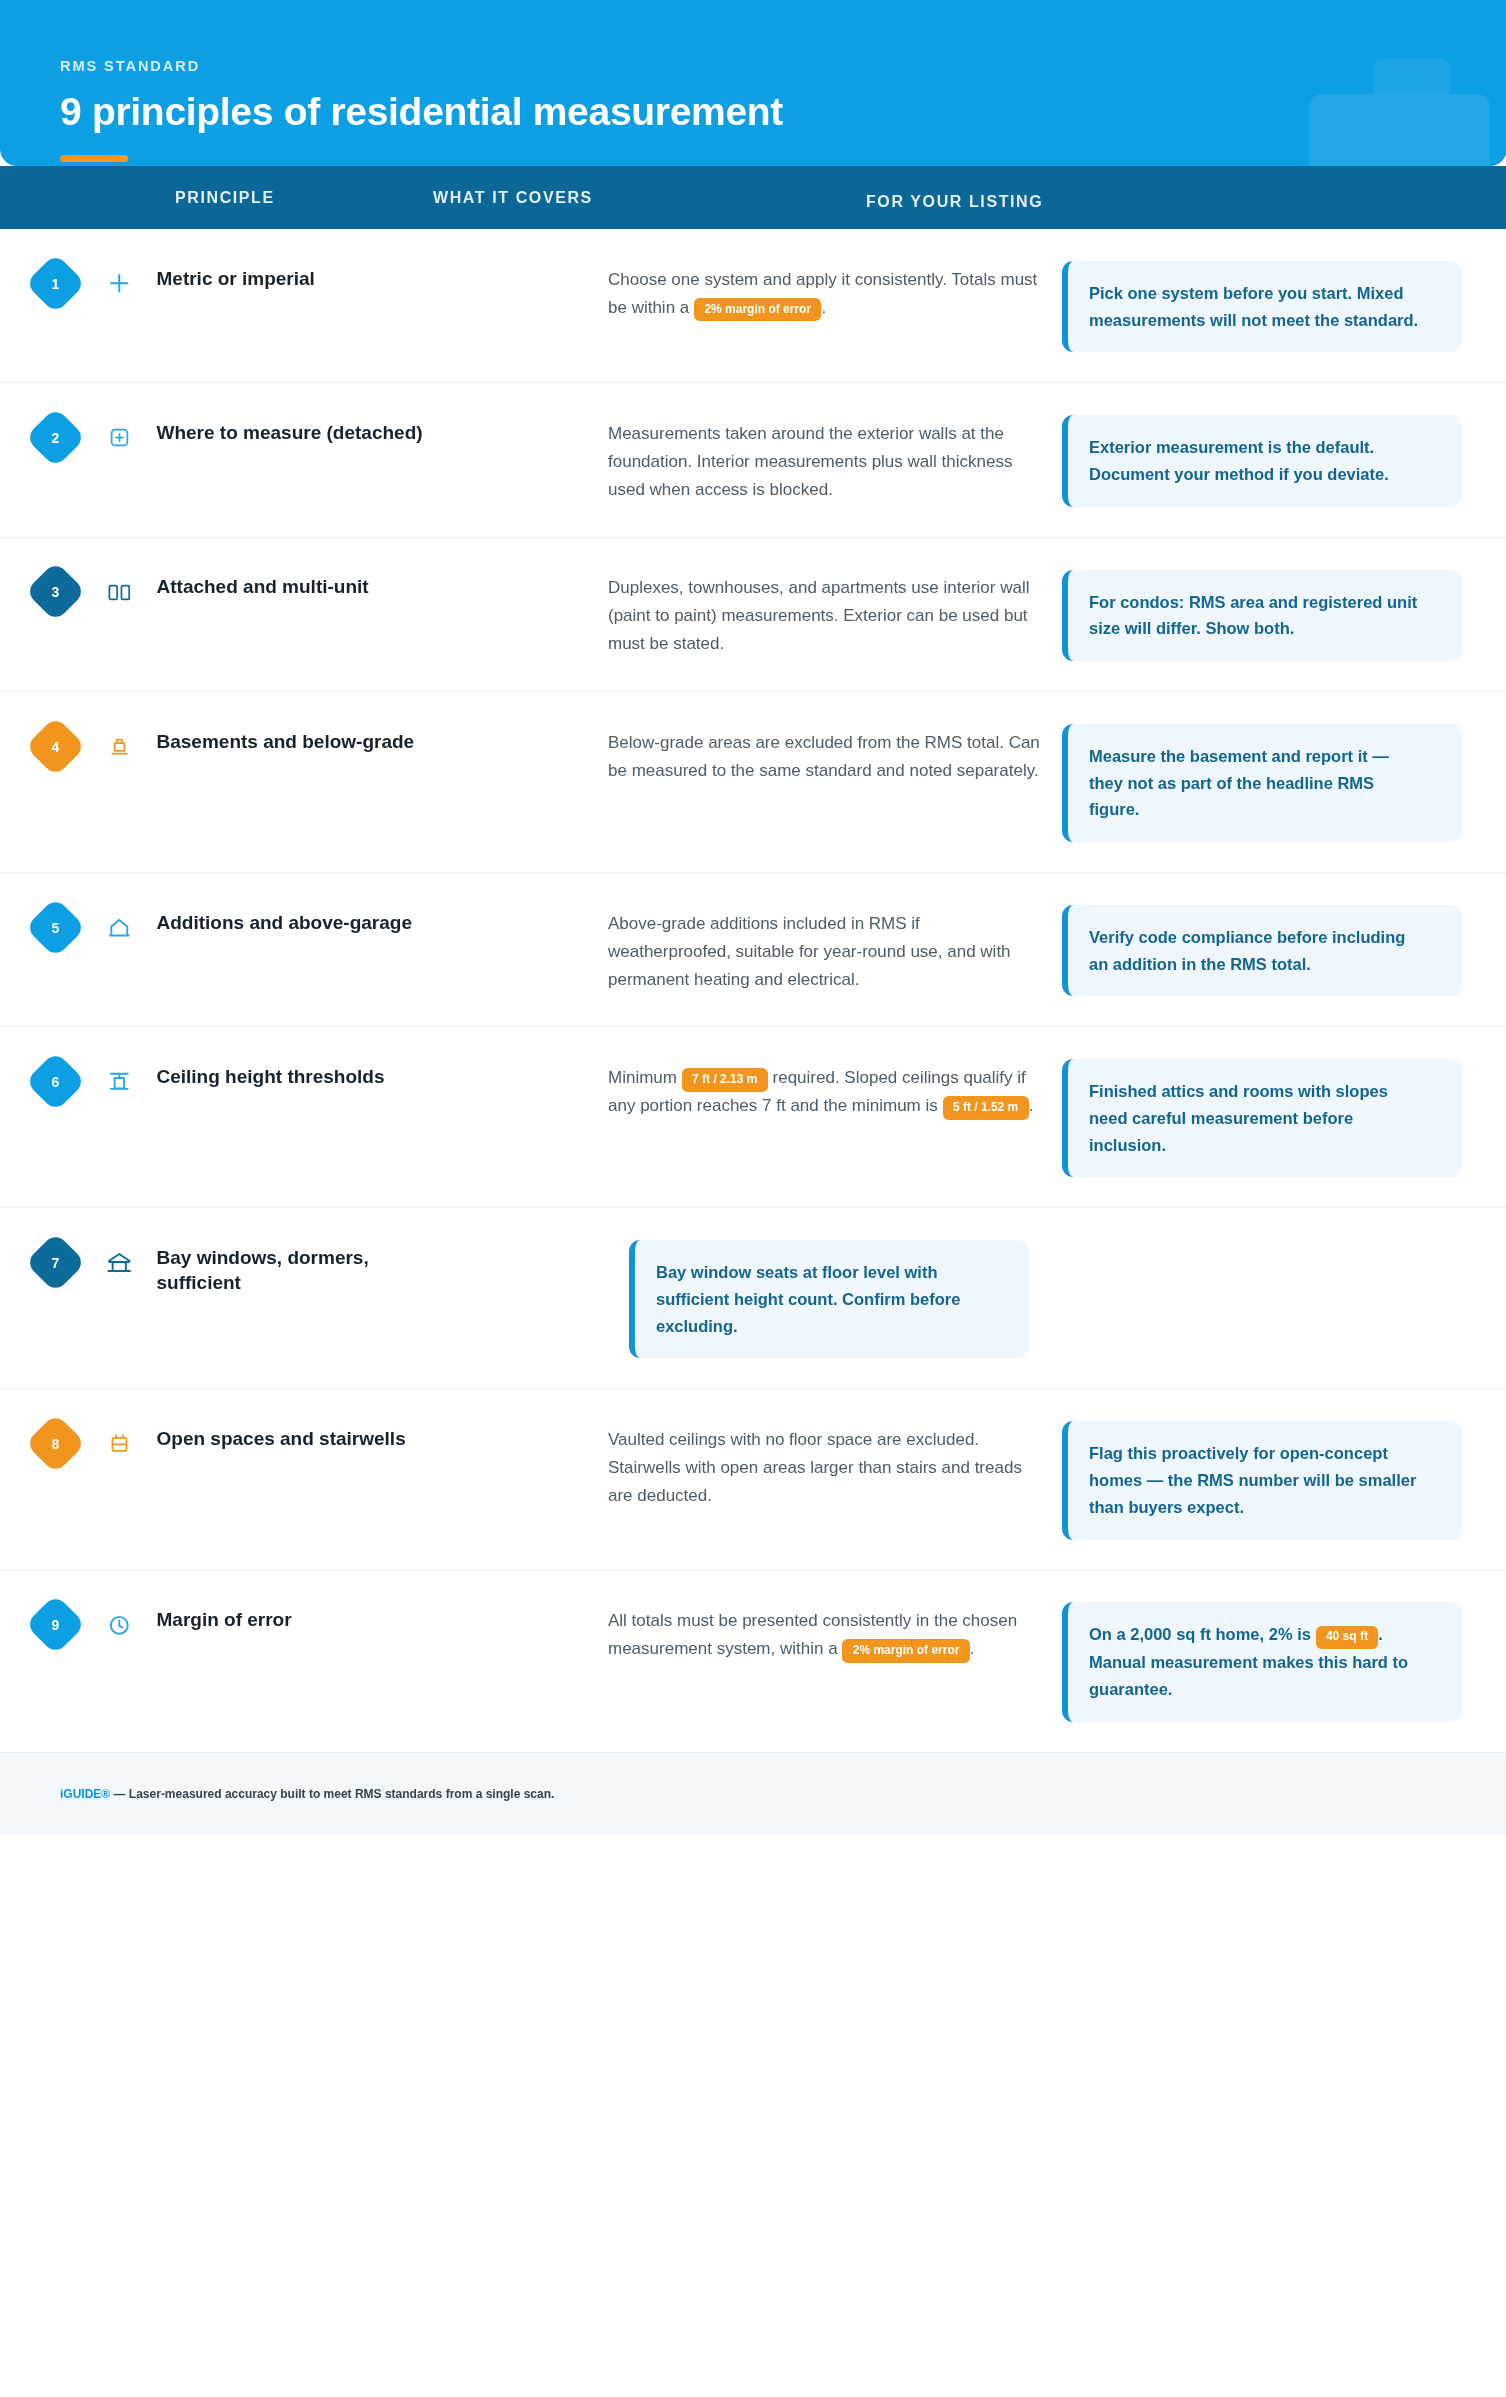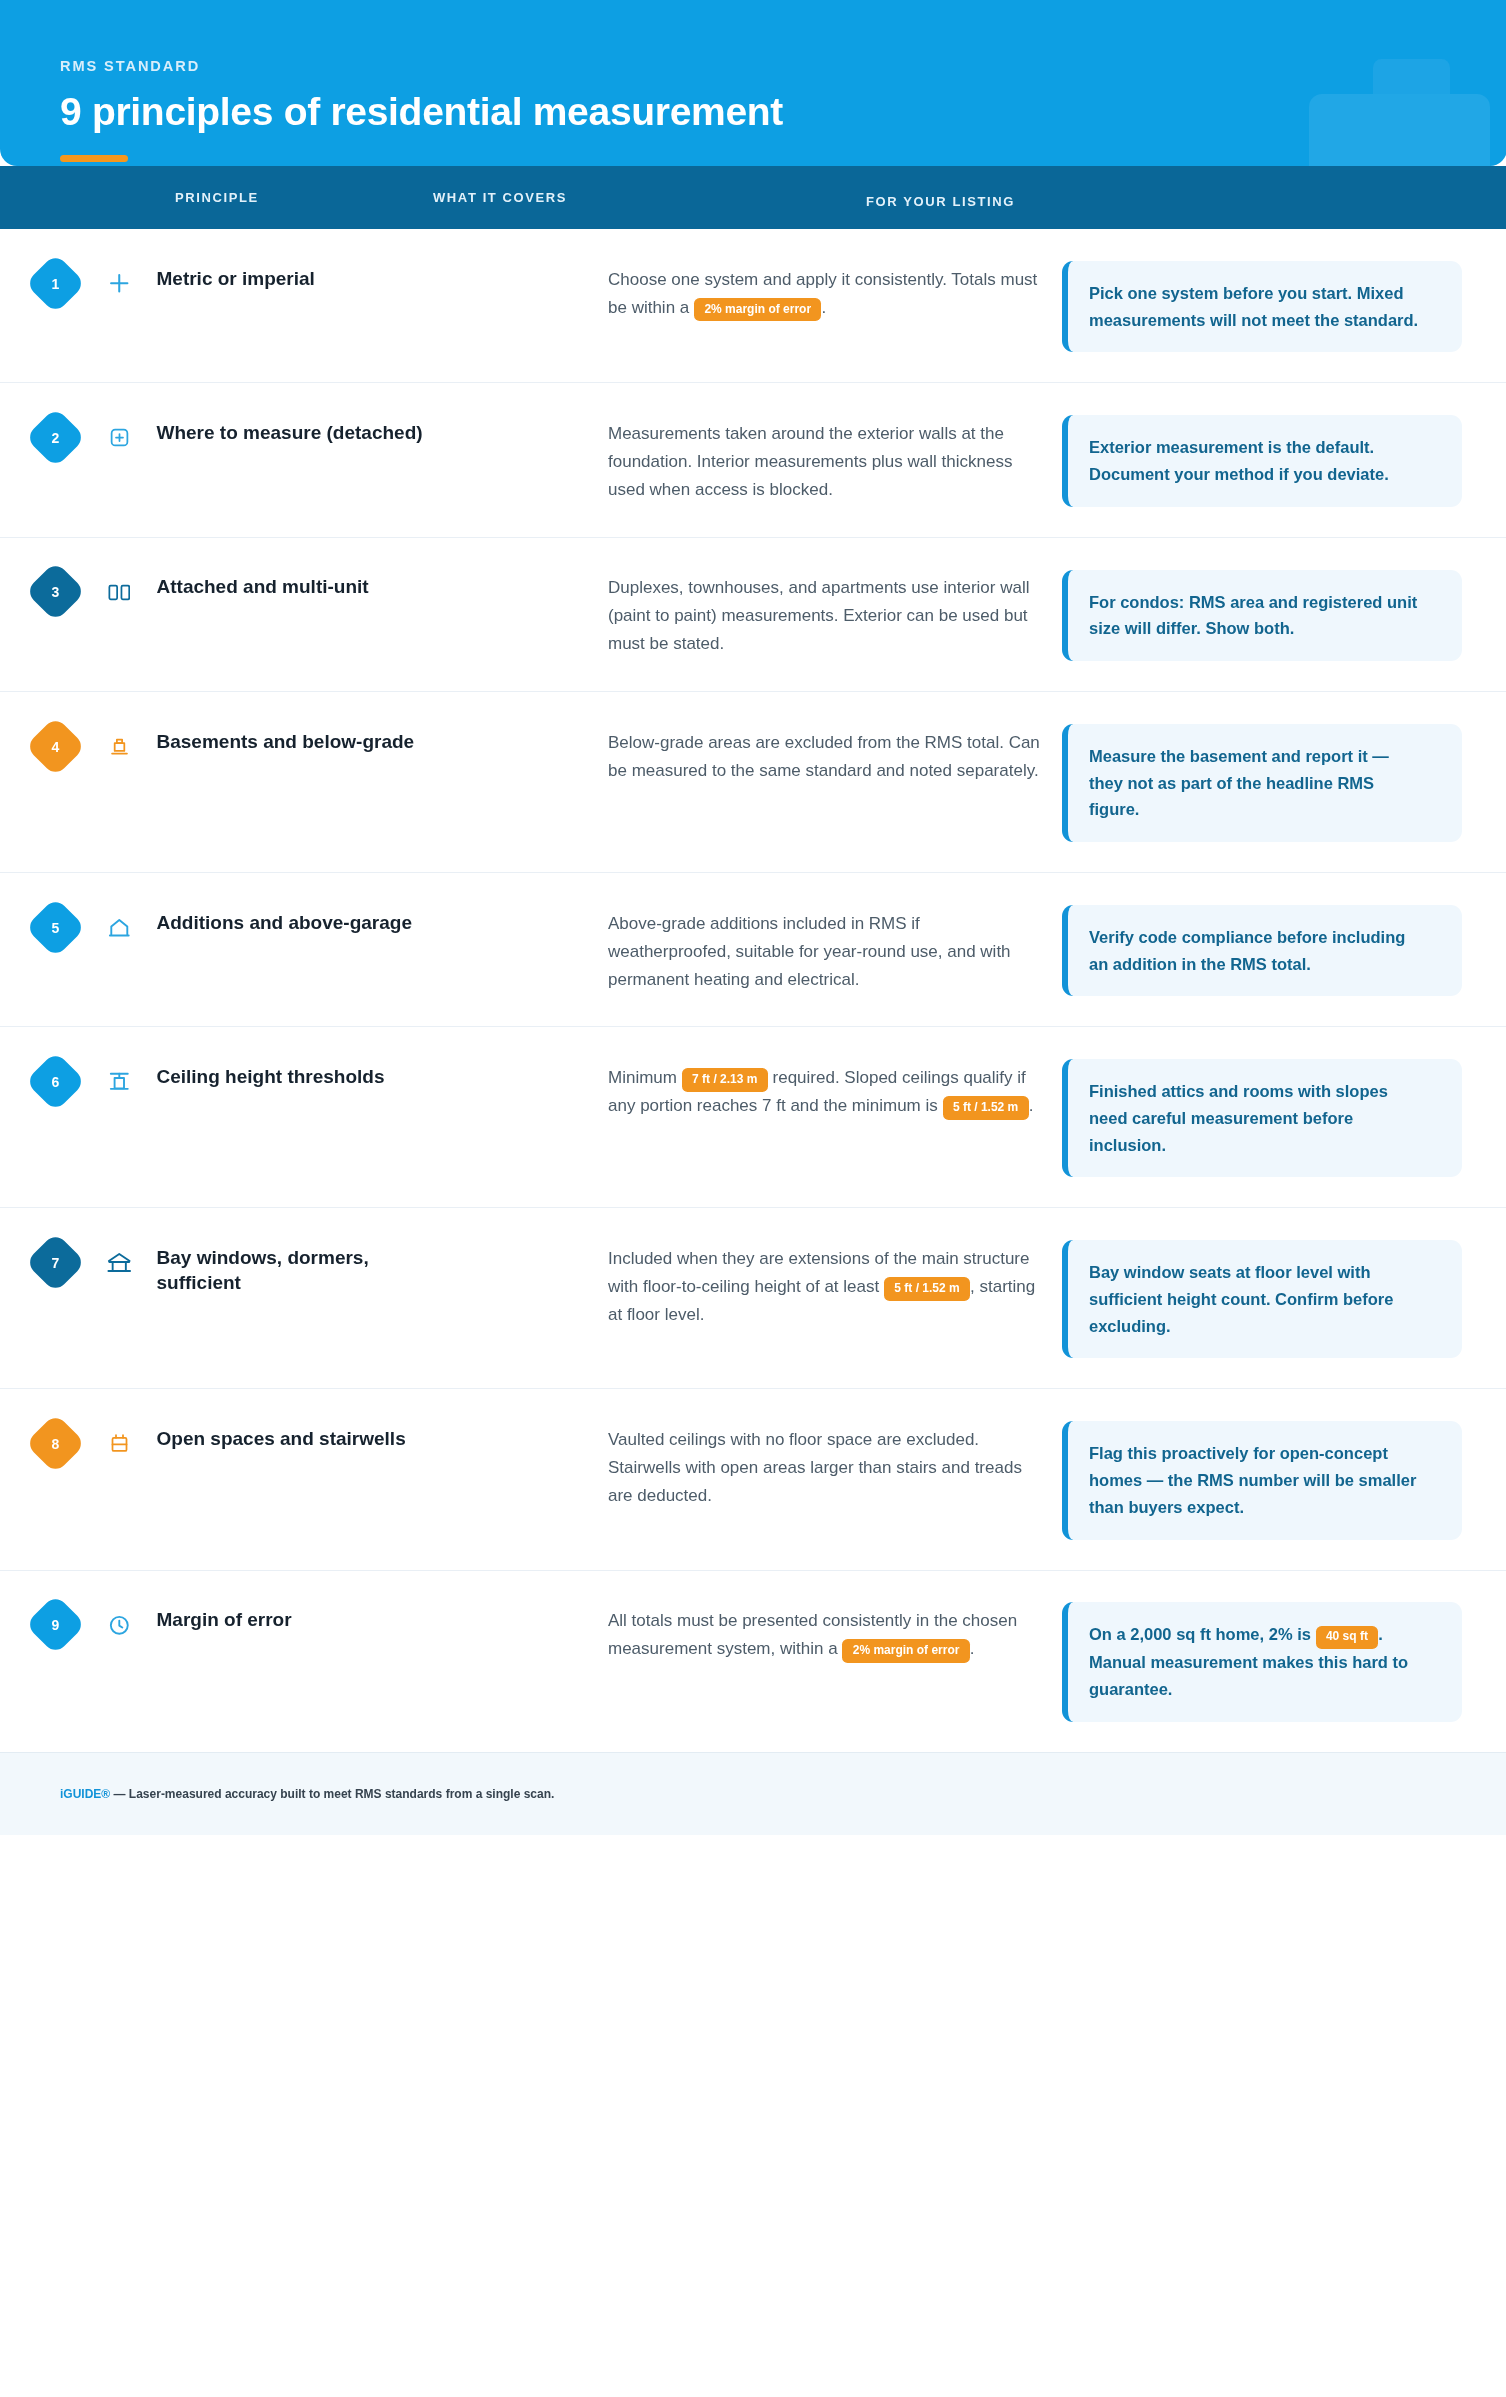--- a/index.html
+++ b/index.html
@@ -84,21 +84,21 @@
 
   
   .colhead {
     background: #0a6798;
     height: 63px;
     display: flex;
     align-items: center;
     padding: 0 28px 0 0;
   }
   .colhead .ch {
-    font-size: 13px;
+    font-size: 16px;
     font-weight: bold;
     letter-spacing: 1.6px;
     color: #e2f1fa;
     text-transform: uppercase;
   }
   .ch-principle { width: 433px; padding-left: 175px; }
   .ch-covers    { width: 433px; }
   .ch-listing   { flex: 1; margin-top: 8px; }
 
   
@@ -353,21 +353,20 @@
           <div class="row-icon">
             <svg width="24.5" height="21" viewBox="0 0 26 22">
               <path d="M2 9.5L13 2l11 7.5" fill="none" stroke="#0c6b9b" stroke-width="2" stroke-linecap="round" stroke-linejoin="round"></path>
               <path d="M2.5 10.5h21" fill="none" stroke="#0c6b9b" stroke-width="2" stroke-linecap="round" stroke-linejoin="round"></path>
               <path d="M6 10.5v9M20 10.5v9" fill="none" stroke="#0c6b9b" stroke-width="2" stroke-linecap="round" stroke-linejoin="round"></path>
               <path d="M1.5 20h23" fill="none" stroke="#0c6b9b" stroke-width="2" stroke-linecap="round" stroke-linejoin="round"></path>
             </svg>
           </div>
           <div class="principle-title">Bay windows, dormers, sufficient</div>
         </div>
-        <div class="cell-covers"><span>Included when they are extensions of the main structure with floor-to-ceiling height of at least </span><span class="chip">5 ft / 1.52 m</span><span>, starting at floor level.</span></div>
         <div class="cell-listing">
           <div class="callout"><span>Bay window seats at floor level with sufficient height count. Confirm before excluding.</span></div>
         </div>
       </div>
       <div class="row">
         <div class="cell-principle">
           <div class="badge" style="background:#f2951f">
             <span>8</span>
           </div>
           <div class="row-icon">

